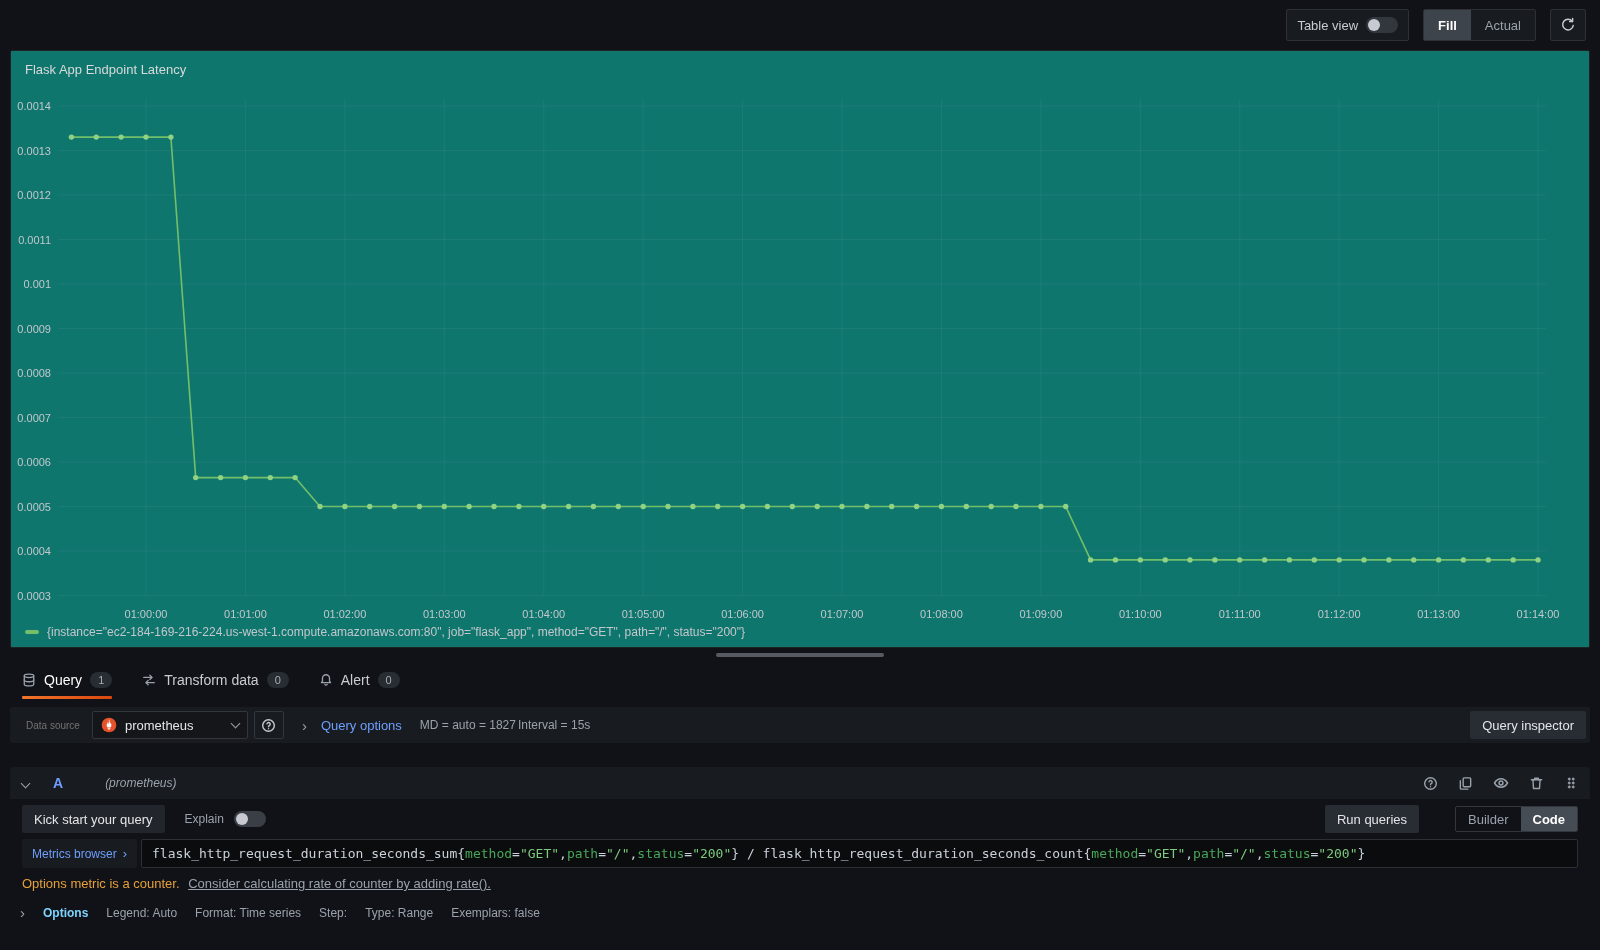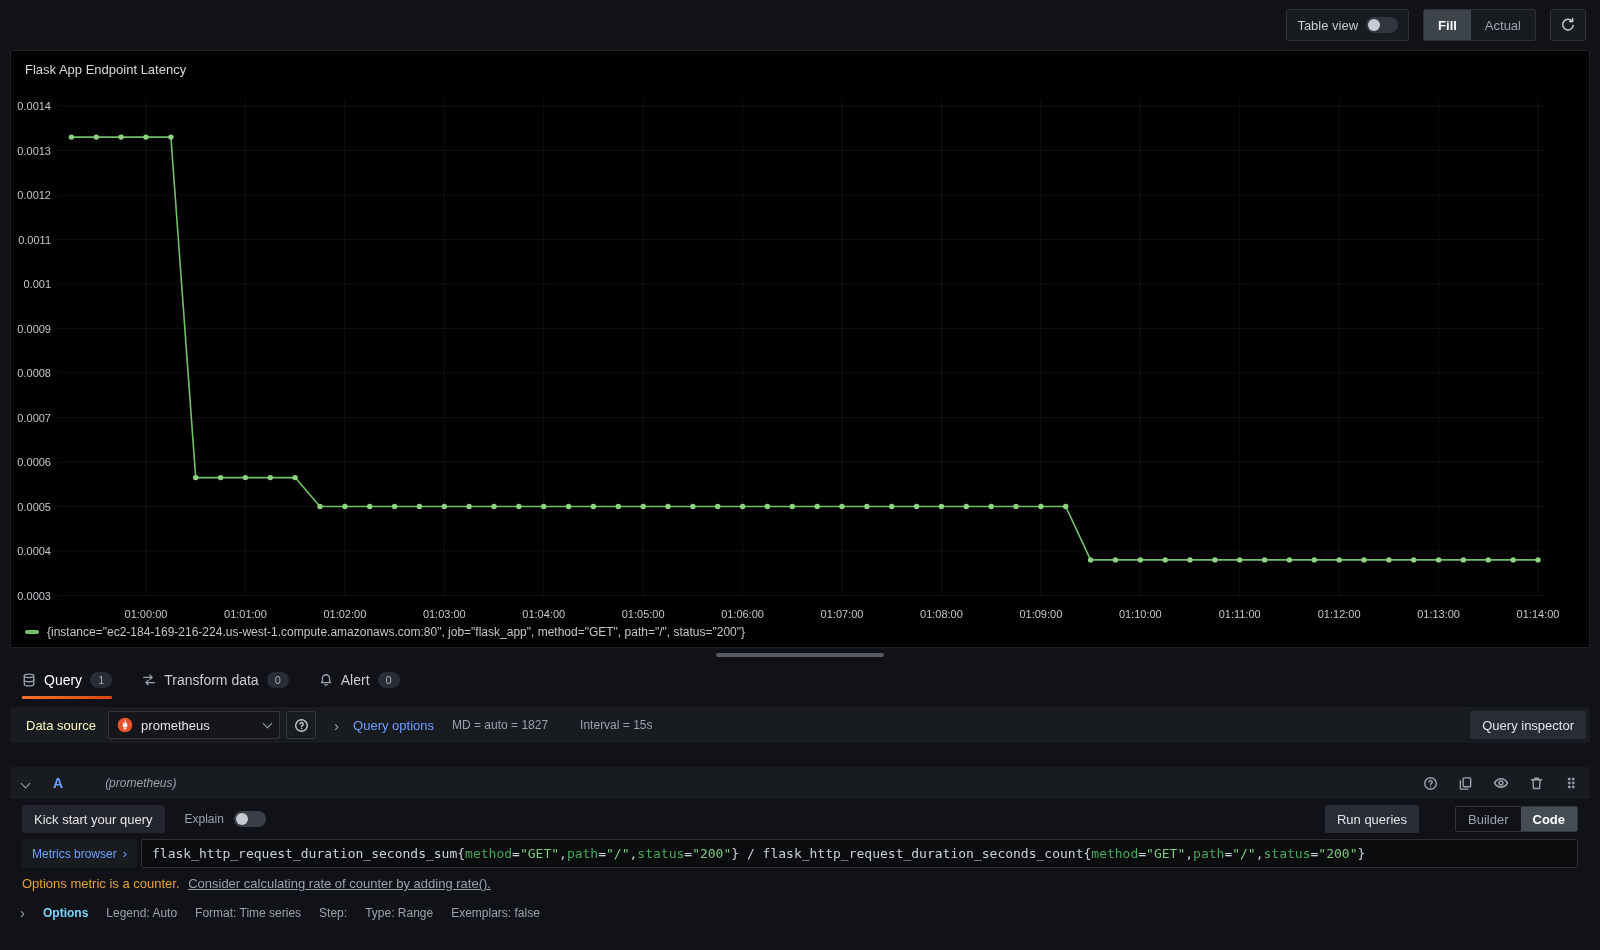--- a/index.html
+++ b/index.html
@@ -15,43 +15,43 @@
   .seg-group { overflow:hidden; }
   .seg { padding:0 14px; height:100%; display:flex; align-items:center; font-size:13px; color:#9aa2ab; cursor:pointer; }
   .seg.active { background:#3e444c; color:#fff; font-weight:700; }
   .timegroup .seg-time { gap:8px; color:#fff; font-weight:700; padding:0 12px; }
   .divider-v { width:1px; align-self:stretch; background:#2e3238; }
   .icon-btn { width:34px; height:100%; display:flex; align-items:center; justify-content:center; cursor:pointer; }
   .chev { width:7px; height:7px; border-right:1.6px solid #9aa2ab; border-bottom:1.6px solid #9aa2ab; transform:rotate(45deg); margin-top:-3px; display:inline-block; }
   svg.ic { stroke:#c7cbd1; fill:none; stroke-width:1.5; stroke-linecap:round; stroke-linejoin:round; }
 
   
-  .panel { position:relative; margin:0 10px; height:598px; background:#000000; border:1px solid #202226; border-radius:2px; }
+  .panel { position:relative; margin:0 10px; height:598px; background:#0f766e; border:1px solid #202226; border-radius:2px; }
   .panel-title { padding:11px 14px 0; font-size:13px; font-weight:500; color:#d8d9da; cursor:pointer; display:inline-block; }
   .chart-wrap { position:absolute; left:0; top:40px; width:1578px; height:535px; }
   .legend-row { position:absolute; left:14px; bottom:8px; display:flex; align-items:center; gap:8px; cursor:pointer; }
   .legend-swatch { width:14px; height:4px; border-radius:2px; }
   .legend-text { font-size:12px; color:#c3c7cc; }
 
   .splitter { width:168px; height:4px; border-radius:2px; background:#565b62; margin:5px auto 4px; cursor:row-resize; }
 
   
   .tabbar { display:flex; align-items:stretch; gap:30px; padding:0 22px; height:38px; }
   .tab { display:flex; align-items:center; gap:8px; position:relative; cursor:pointer; font-size:14px; color:#9aa2ab; }
   .tab .tlabel { color:#c9ccd1; font-weight:500; }
   .tab.active .tlabel { color:#fff; }
   .tab.active::after { content:""; position:absolute; left:0; right:0; bottom:0; height:3px; background:linear-gradient(90deg,#f2742c,#d9480f); border-radius:1px; }
   .badge { font-size:11px; color:#a7acb3; background:#282c33; border-radius:9px; padding:2px 8px; }
   .tab svg { stroke:#9aa2ab; }
 
   
   .editor { padding:8px 10px 0; }
   .row-ds { background:#181b1f; border-radius:2px; height:36px; display:flex; align-items:center; padding:0 4px; }
-  .ds-label { font-size:13px; color:#fef9c3; padding:0 12px; }
-  .ds-picker { width:172px; height:28px; background:#141619; border:1px solid #33373d; border-radius:2px; display:flex; align-items:center; gap:8px; padding:0 8px; cursor:pointer; }
+  .ds-label { font-size:10px; color:#737373; padding:0 12px; }
+  .ds-picker { width:156px; height:28px; background:#141619; border:1px solid #33373d; border-radius:2px; display:flex; align-items:center; gap:8px; padding:0 8px; cursor:pointer; }
   .ds-picker .name { flex:1; font-size:13px; color:#e3e5e8; }
   .sq-btn { width:30px; height:28px; border:1px solid #33373d; border-radius:2px; display:flex; align-items:center; justify-content:center; margin-left:6px; cursor:pointer; }
   .angle { color:#9aa2ab; font-size:15px; line-height:1; }
   .qopts { margin-left:18px; display:flex; align-items:center; gap:14px; cursor:pointer; }
   .qopts .link { color:#6e9fff; font-size:13px; font-weight:500; }
   .meta { font-size:12px; color:#9aa2ab; }
   .spacer { flex:1; }
   .btn { height:28px; display:flex; align-items:center; padding:0 12px; background:#282c33; border-radius:2px; font-size:13px; color:#e3e5e8; cursor:pointer; white-space:nowrap; }
 
   .row-qhead { margin-top:24px; background:#181b1f; border-radius:2px 2px 0 0; height:32px; display:flex; align-items:center; padding:0 12px; gap:14px; }
@@ -280,21 +280,21 @@
           <circle cx="8" cy="8" r="6.2"></circle>
           <path d="M6.4 6.2a1.7 1.7 0 1 1 2.4 1.9c-.5.3-.8.6-.8 1.2"></path>
           <path d="M8 11.3v.2"></path>
         </svg>
     </span>
     <div class="qopts">
       <span class="angle">›</span>
       <span class="link">Query options</span>
     </div>
     <span class="meta" style="margin-left:18px">MD = auto = 1827</span>
-    <span class="meta" style="margin-left:32px">Interval = 15s</span>
+    <span class="meta" style="margin-left:2px">Interval = 15s</span>
     <span class="spacer"></span>
     <span class="btn">Query inspector</span>
   </div>
 
   <div class="row-qhead">
     <span class="chev" style="margin-top:0"></span>
     <span class="refid">A</span>
     <span class="ds-hint">(prometheus)</span>
     <span class="spacer"></span>
     <div class="qicons">

